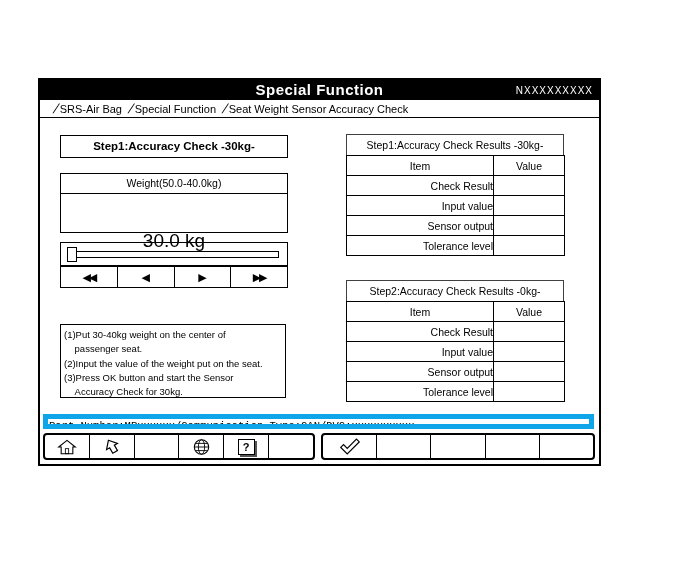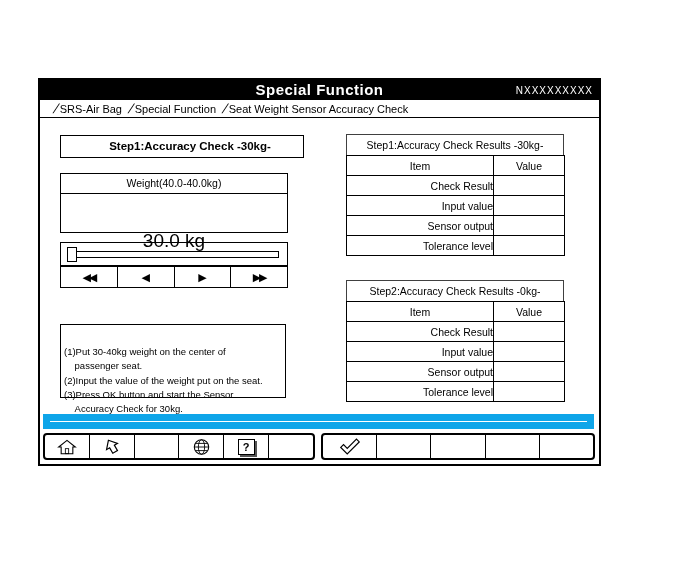--- a/index.html
+++ b/index.html
@@ -25,56 +25,56 @@
   .breadcrumb{
     position:absolute;left:0;top:20px;width:100%;height:18px;line-height:18px;
     border-bottom:1px solid #000;font-size:11px;padding-left:10px;box-sizing:border-box;
     white-space:nowrap;
   }
   .crumb-sep{font-style:italic;font-size:13px;margin:0 2px 0 4px;display:inline-block;transform:skewX(-12deg);}
   .crumb{display:inline-block;}
   
   .step-title-box{
     position:absolute;left:20px;top:55px;width:226px;height:21px;border:1px solid #000;
-    text-align:center;line-height:21px;font-weight:bold;font-size:11.5px;padding-left:16px;
+    text-align:center;line-height:21px;font-weight:bold;font-size:11.5px;
   }
   .weight-box{position:absolute;left:20px;top:93px;width:226px;height:58px;border:1px solid #000;}
   .weight-label{height:19px;line-height:19px;text-align:center;font-size:10.5px;border-bottom:1px solid #000;}
   .weight-value{height:38px;line-height:38px;text-align:center;font-size:19px;margin-top:28px;}
   .slider-box{position:absolute;left:20px;top:162px;width:226px;height:22px;border:1px solid #000;}
   .slider-track{position:absolute;left:8px;right:8px;top:8px;height:5px;border:1px solid #000;}
   .slider-handle{position:absolute;left:6px;top:4px;width:8px;height:13px;border:1px solid #000;background:#fff;}
   .arrow-row{position:absolute;left:20px;top:186px;width:228px;height:22px;display:flex;}
   .arrow-btn{
     flex:1;border:1px solid #000;margin-left:-1px;text-align:center;line-height:21px;
     font-size:11px;background:#fff;cursor:pointer;
   }
   .arrow-btn:first-child{margin-left:0;}
   .arrow-btn.dbl{letter-spacing:-2px;}
   .instructions{
     position:absolute;left:20px;top:244px;width:226px;height:74px;border:1px solid #000;
-    font-size:9.5px;line-height:1.5;padding:20px 3px;box-sizing:border-box;white-space:pre-wrap;
+    font-size:9.5px;line-height:1.5;padding:3px 3px;box-sizing:border-box;white-space:pre-wrap;
   }
   
   .tbl-title{
     position:absolute;width:216px;height:21px;border:1px solid #404040;text-align:center;
     line-height:21px;font-size:10.5px;left:306px;
   }
   .t1-title{top:54px;} .t2-title{top:200px;}
   .res-table{position:absolute;left:306px;border-collapse:collapse;font-size:10.5px;border-radius:20px;}
   .t1{top:75px;} .t2{top:221px;}
   .res-table td{border:1px solid #000;height:19px;padding:0 0 0 6px;background:#fff;}
   .res-table td.col-item{width:140px;text-align:right;}
   .res-table td.col-value{width:64px;}
   .res-table td.hdr{text-align:center;padding:0;}
   
   .statusbar{
-    position:absolute;left:3px;top:334px;width:551px;height:15px;border:7px solid #0ea5e9;
+    position:absolute;left:3px;top:334px;width:551px;height:15px;border:5px solid #0ea5e9;
     font-family:"Liberation Mono", monospace;font-size:10.5px;line-height:15px;
-    padding-left:17px;box-sizing:border-box;white-space:nowrap;overflow:hidden;
+    padding-left:1px;box-sizing:border-box;white-space:nowrap;overflow:hidden;
   }
   
   .tool-group{
     position:absolute;top:353px;height:27px;border:2px solid #000;border-radius:4px;
     display:flex;box-sizing:border-box;background:#fff;
   }
   .tg-left{left:3px;width:272px;}
   .tg-right{left:281px;width:274px;}
   .tool-btn{
     flex:1;border-right:1px solid #000;display:flex;align-items:center;justify-content:center;
@@ -105,21 +105,21 @@
 
     <div class="breadcrumb">
       <span class="crumb-sep">/</span><span class="crumb">SRS-Air Bag</span>
       <span class="crumb-sep">/</span><span class="crumb">Special Function</span>
       <span class="crumb-sep">/</span><span class="crumb">Seat Weight Sensor Accuracy Check</span>
     </div>
 
     <div class="step-title-box">Step1:Accuracy Check -30kg-</div>
 
     <div class="weight-box">
-      <div class="weight-label">Weight(40.0-40.0kg)</div>
+      <div class="weight-label">Weight(50.0-40.0kg)</div>
       <div class="weight-value">30.0 kg</div>
     </div>
 
     <div class="slider-box">
       <div class="slider-track"></div>
       <div class="slider-handle"></div>
     </div>
 
     <div class="arrow-row">
       <div class="arrow-btn dbl">◀◀</div>

